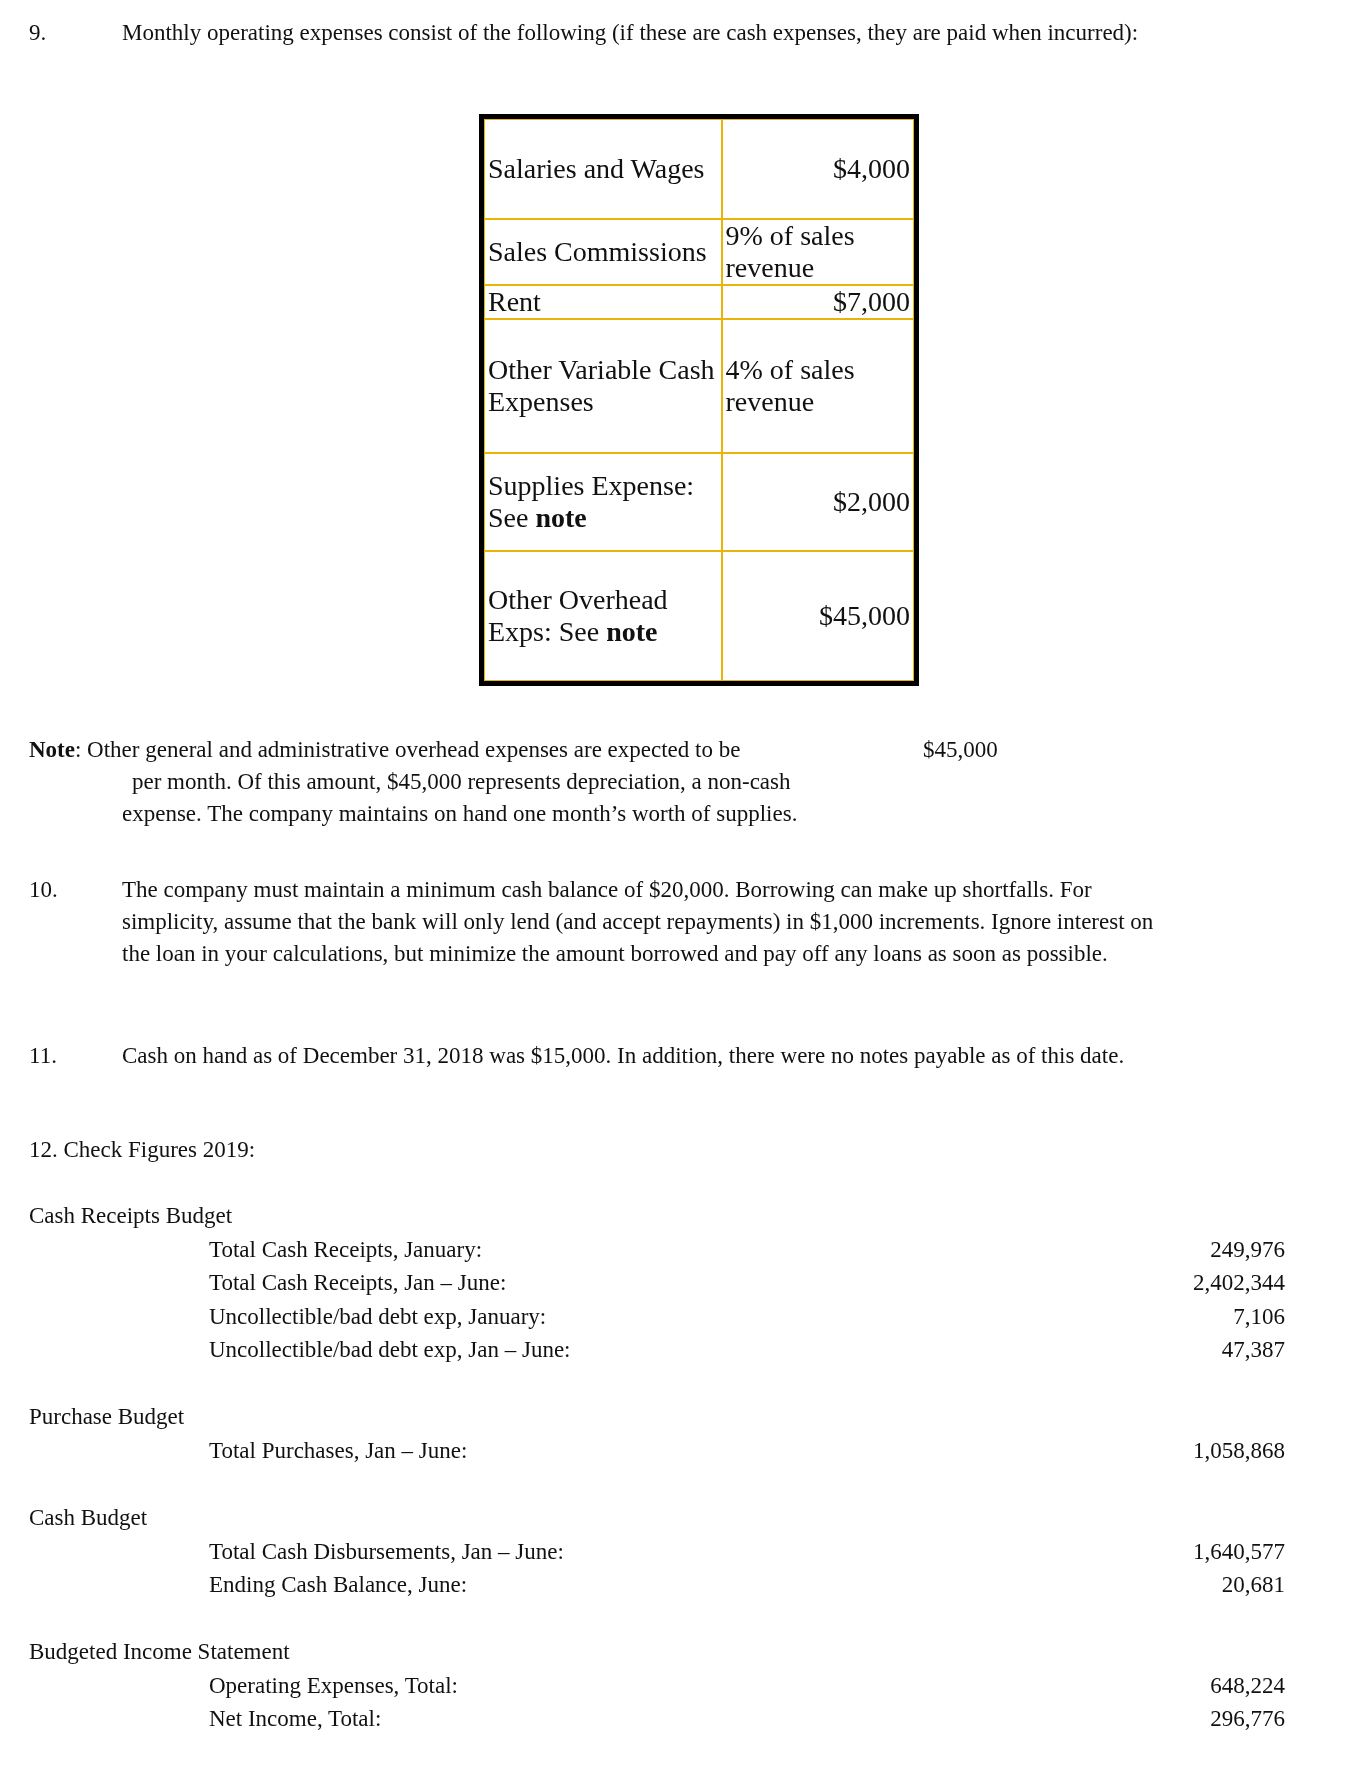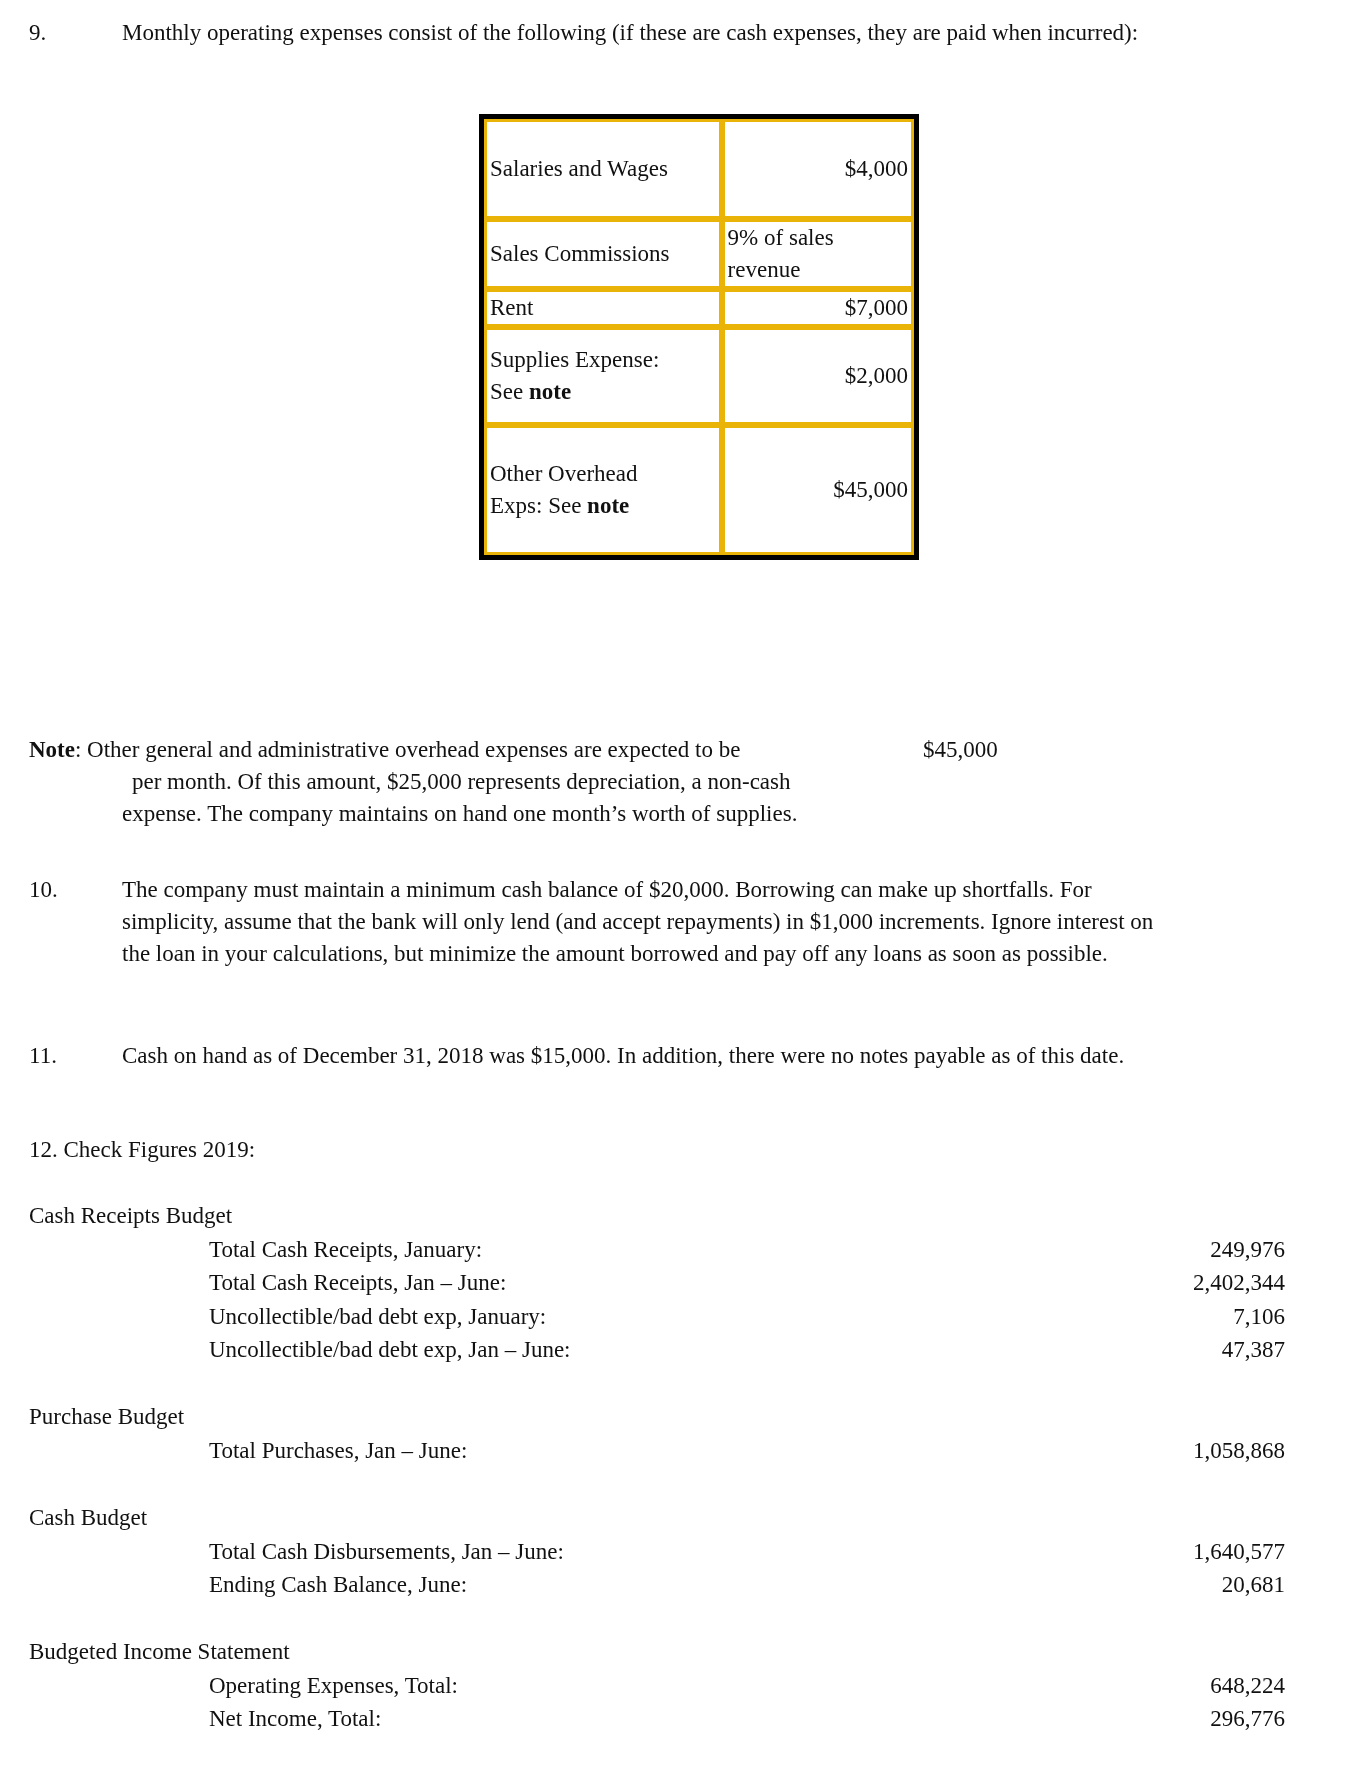--- a/index.html
+++ b/index.html
@@ -11,22 +11,22 @@
     .abs { position: absolute; white-space: nowrap; }
     b { font-weight: bold; }
 
     
     .exp-table {
       position: absolute; left: 479px; top: 114px;
       width: 440px; border-collapse: separate; border-spacing: 0;
       border: 5px solid #000;
     }
     .exp-table td {
-      border: 3px solid #eab308; padding: 0 3px; vertical-align: middle;
-      font-size: 23px; line-height: 32px;
+      border: 1px solid #eab308; padding: 0 3px; vertical-align: middle;
+      font-size: 28px; line-height: 32px;
     }
     .exp-table td.label { width: 230px; }
     .exp-table td.value { width: 185px; margin-left: 44px; }
     .exp-table td.right { text-align: right; }
     .exp-table td.top { vertical-align: top; }
 
     .right-col { position: absolute; right: 61px; text-align: right; }
   </style>
 </head>
 <body>
@@ -44,40 +44,50 @@
     <td class="label"><span>Sales Commissions</span></td>
     <td class="value top">
       <div>9% of sales</div>
       <div>revenue</div>
     </td>
   </tr>
   <tr style="height:30px;">
     <td class="label"><span>Rent</span></td>
     <td class="value right"><span>$7,000</span></td>
   </tr>
+  <tr style="height:134px;">
+    <td class="label">
+      <div>Other Variable Cash</div>
+      <div>Expenses</div>
+    </td>
+    <td class="value">
+      <div>4% of sales</div>
+      <div>revenue</div>
+    </td>
+  </tr>
   <tr style="height:98px;">
     <td class="label">
       <div>Supplies Expense:</div>
       <div><span>See </span><b>note</b></div>
     </td>
     <td class="value right"><span>$2,000</span></td>
   </tr>
   <tr style="height:130px;">
     <td class="label">
       <div>Other Overhead</div>
       <div><span>Exps: See </span><b>note</b></div>
     </td>
     <td class="value right"><span>$45,000</span></td>
   </tr>
 </tbody>
   </table>
 
 <div class="abs" style="left:29px; top:733px;"><b>Note</b><span>:  Other general and administrative overhead expenses are expected to be</span></div>
 <div class="abs" style="left:923px; top:733px;">$45,000</div>
-<div class="abs" style="left:132px; top:765px;">per month.  Of this amount, $25,000 represents depreciation, a non-cash</div>
+<div class="abs" style="left:132px; top:765px;">per month.  Of this amount, $45,000 represents depreciation, a non-cash</div>
 <div class="abs" style="left:122px; top:797px;">expense. The company maintains on hand one month’s worth of supplies.</div>
 
 <div class="abs" style="left:29px; top:873px;">10.</div>
 <div class="abs" style="left:122px; top:873px;">The company must maintain a minimum cash balance of $20,000.  Borrowing can make up shortfalls.  For</div>
 <div class="abs" style="left:122px; top:905px;">simplicity, assume that the bank will only lend (and accept repayments) in $1,000 increments.  Ignore interest on</div>
 <div class="abs" style="left:122px; top:937px;">the loan in your calculations, but minimize the amount borrowed and pay off any loans as soon as possible.</div>
 
 <div class="abs" style="left:29px; top:1039px;">11.</div>
 <div class="abs" style="left:122px; top:1039px;">Cash on hand as of December 31, 2018 was $15,000.  In addition, there were no notes payable as of this date.</div>
 

